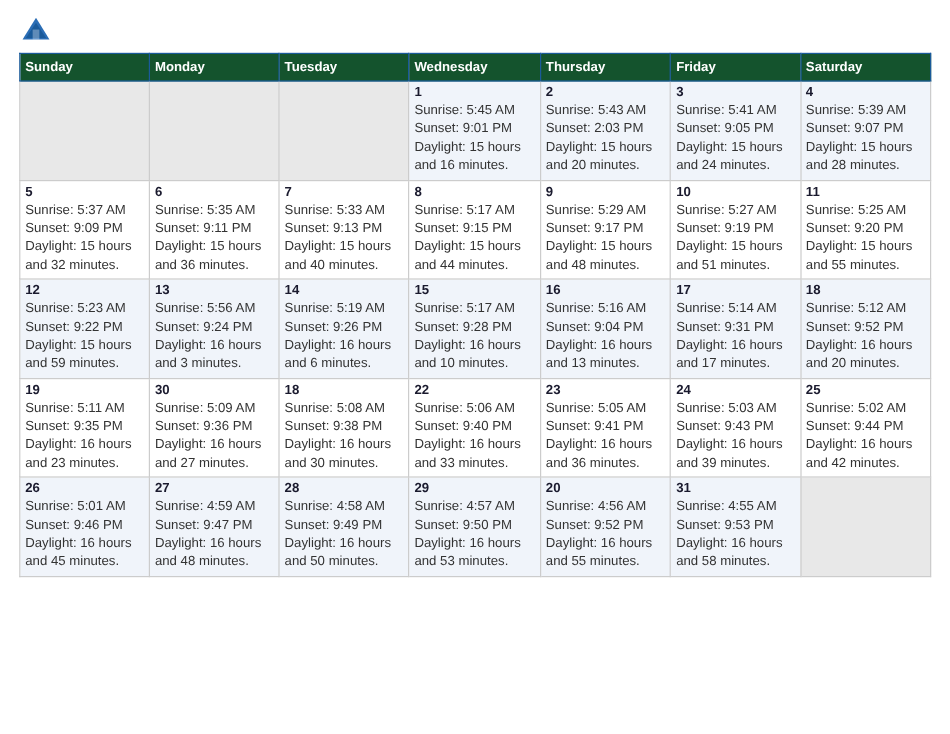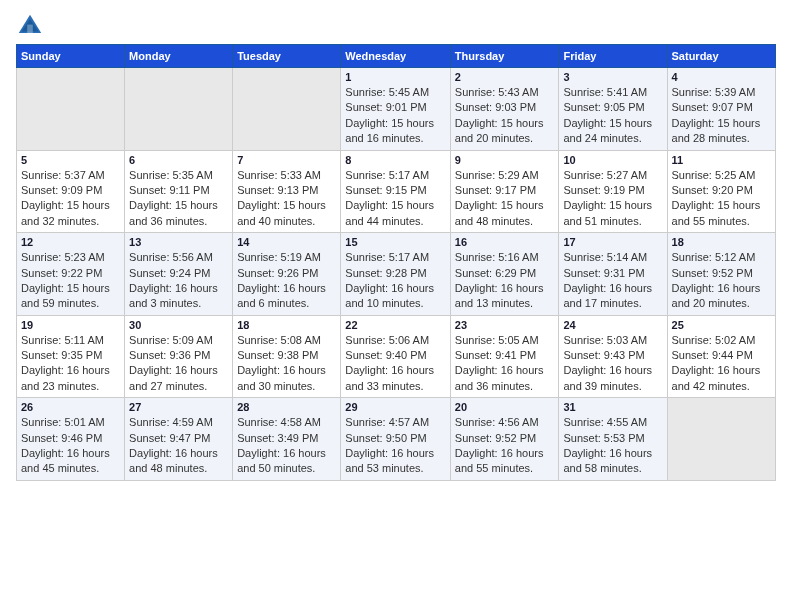--- a/index.html
+++ b/index.html
@@ -56,21 +56,21 @@
       font-size: 15px;
       color: #1a1a2e;
       font-weight: bold;
     }
     table {
       width: 100%;
       border-collapse: collapse;
       font-size: 9.5px;
     }
     thead tr th {
-      background-color: #1d4ed8;
+      background-color: #14532d;
       color: white;
       padding: 5px 4px;
       text-align: left;
       font-size: 11px;
       font-weight: bold;
       border: 1px solid #1a5a9a;
     }
     tbody tr td {
       border: 1px solid #ccc;
       vertical-align: top;
@@ -142,21 +142,21 @@
           <td>
             <span class="day-num">1</span>
             <div class="day-info">Sunrise: 5:45 AM
 Sunset: 9:01 PM
 Daylight: 15 hours
 and 16 minutes.</div>
           </td>
           <td>
             <span class="day-num">2</span>
             <div class="day-info">Sunrise: 5:43 AM
-Sunset: 9:03 PM
+Sunset: 2:03 PM
 Daylight: 15 hours
 and 20 minutes.</div>
           </td>
           <td>
             <span class="day-num">3</span>
             <div class="day-info">Sunrise: 5:41 AM
 Sunset: 9:05 PM
 Daylight: 15 hours
 and 24 minutes.</div>
           </td>
@@ -244,21 +244,21 @@
           <td>
             <span class="day-num">15</span>
             <div class="day-info">Sunrise: 5:17 AM
 Sunset: 9:28 PM
 Daylight: 16 hours
 and 10 minutes.</div>
           </td>
           <td>
             <span class="day-num">16</span>
             <div class="day-info">Sunrise: 5:16 AM
-Sunset: 6:29 PM
+Sunset: 9:04 PM
 Daylight: 16 hours
 and 13 minutes.</div>
           </td>
           <td>
             <span class="day-num">17</span>
             <div class="day-info">Sunrise: 5:14 AM
 Sunset: 9:31 PM
 Daylight: 16 hours
 and 17 minutes.</div>
           </td>
@@ -332,42 +332,42 @@
           <td>
             <span class="day-num">27</span>
             <div class="day-info">Sunrise: 4:59 AM
 Sunset: 9:47 PM
 Daylight: 16 hours
 and 48 minutes.</div>
           </td>
           <td>
             <span class="day-num">28</span>
             <div class="day-info">Sunrise: 4:58 AM
-Sunset: 3:49 PM
+Sunset: 9:49 PM
 Daylight: 16 hours
 and 50 minutes.</div>
           </td>
           <td>
             <span class="day-num">29</span>
             <div class="day-info">Sunrise: 4:57 AM
 Sunset: 9:50 PM
 Daylight: 16 hours
 and 53 minutes.</div>
           </td>
           <td>
             <span class="day-num">20</span>
             <div class="day-info">Sunrise: 4:56 AM
 Sunset: 9:52 PM
 Daylight: 16 hours
 and 55 minutes.</div>
           </td>
           <td>
             <span class="day-num">31</span>
             <div class="day-info">Sunrise: 4:55 AM
-Sunset: 5:53 PM
+Sunset: 9:53 PM
 Daylight: 16 hours
 and 58 minutes.</div>
           </td>
           <td class="empty-cell"></td>
         </tr>
       </tbody>
   </table>
 </div>
 
 </body></html>

